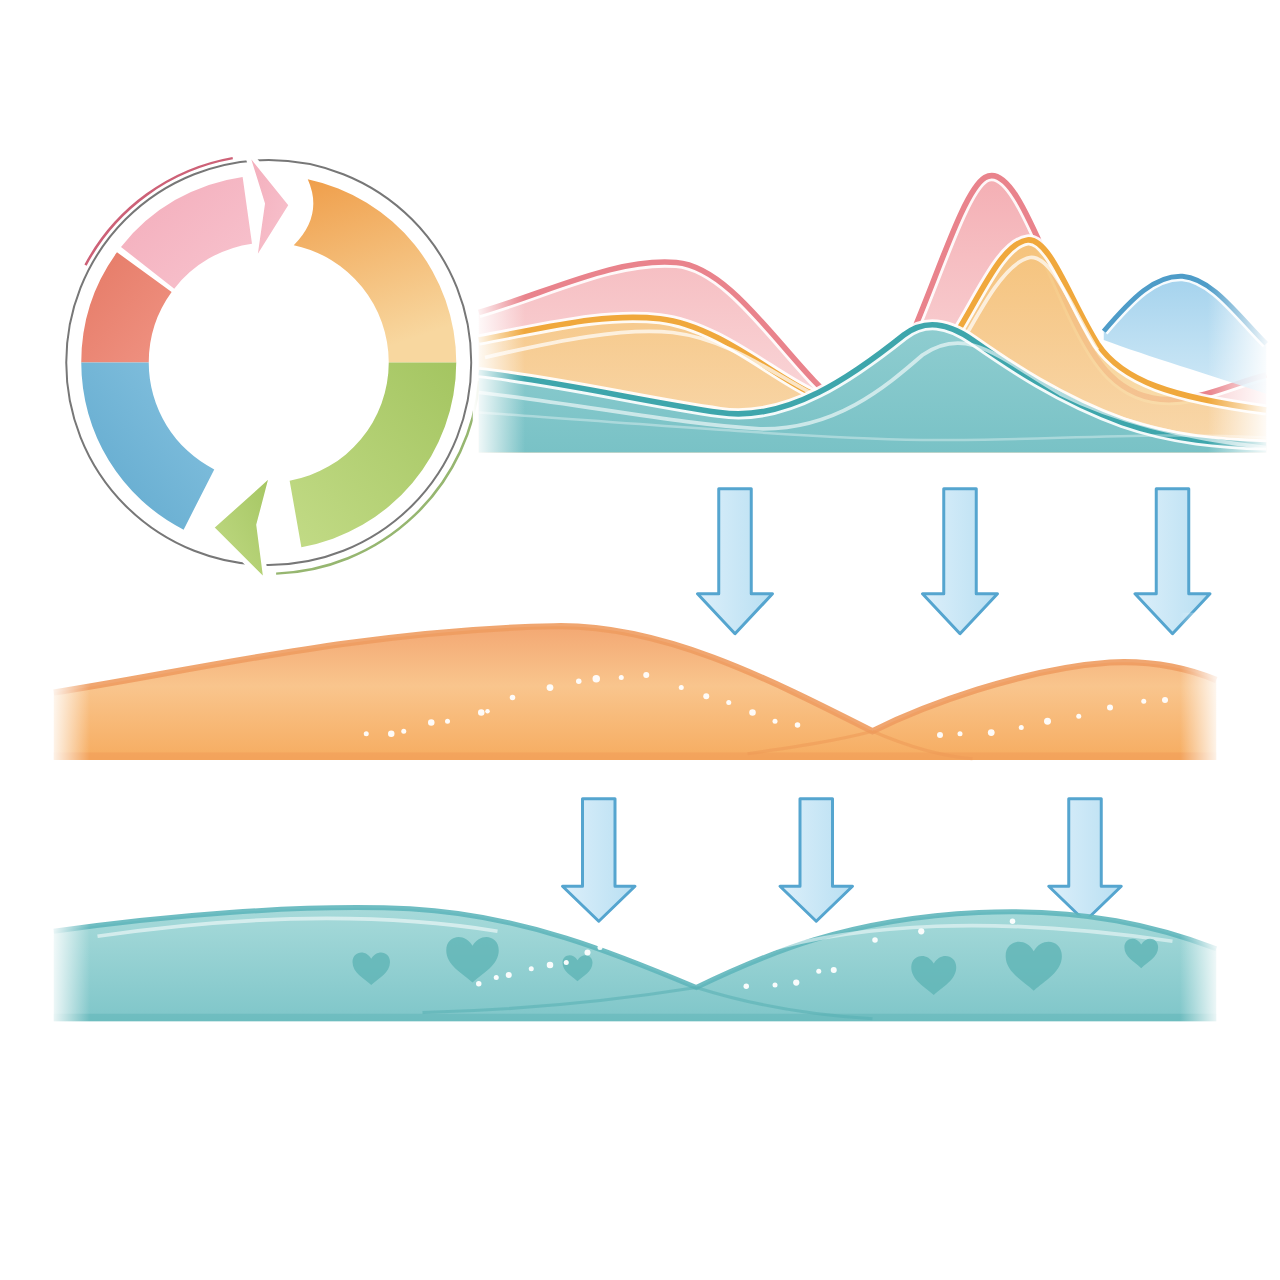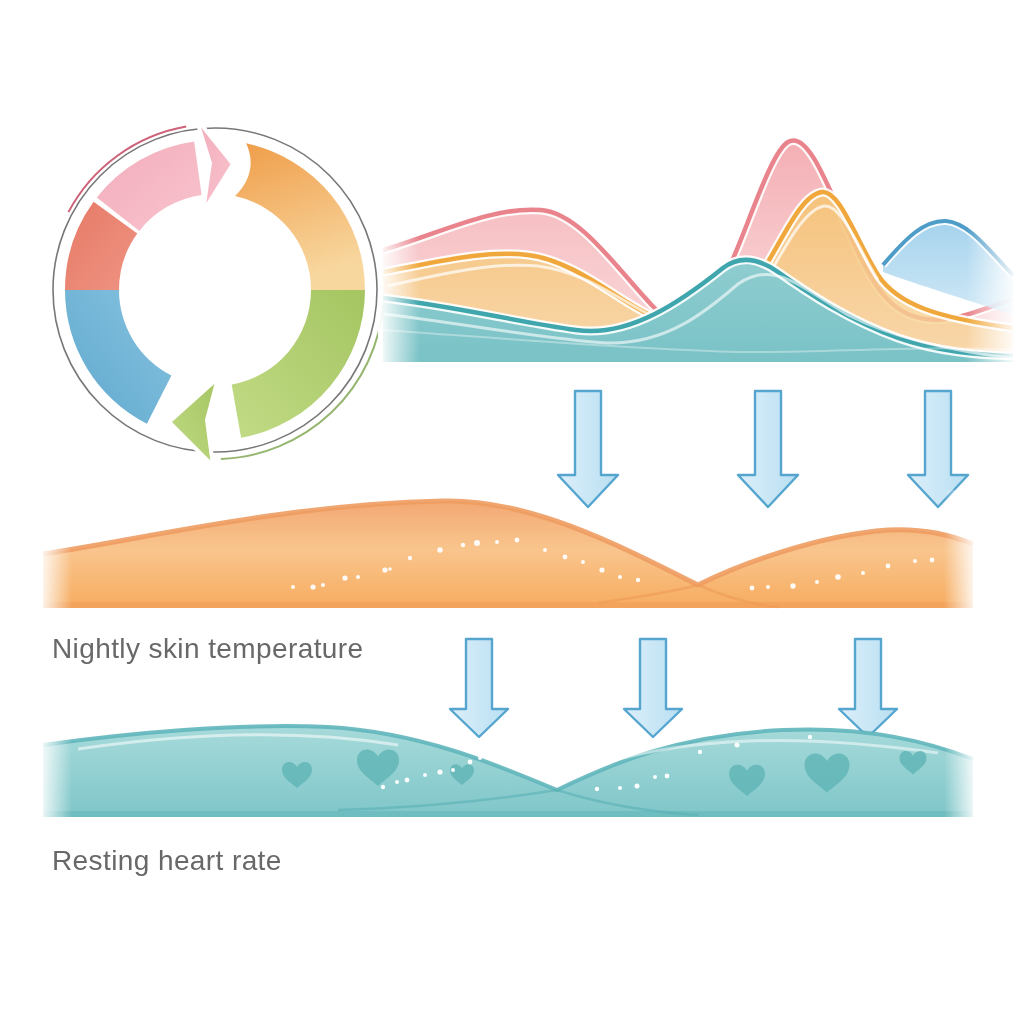--- a/index.html
+++ b/index.html
@@ -176,21 +176,20 @@
         <circle cx="800" cy="87" r="2.8"></circle>
       <circle cx="825" cy="83" r="2"></circle>
         <circle cx="850" cy="76" r="2.4"></circle>
         <circle cx="877" cy="71" r="2"></circle>
       <circle cx="894" cy="70" r="2.4"></circle>
     </g>
     <rect x="0" y="0" width="34" height="130" fill="url(#ofade-l)"></rect>
     <rect x="906" y="0" width="34" height="130" fill="url(#ofade-r)"></rect>
   </svg>
 
-  <div class="band-label" id="label-skin">Nightly skin temperature</div>
 
   <svg class="abs" style="left:444px;top:637px" width="70" height="104" viewBox="0 0 70 104">
     <path d="M 22 2 L 48 2 L 48 72 L 64 72 L 35 100 L 6 72 L 22 72 Z" fill="url(#ag1)" stroke="#55A5CF" stroke-width="2.4" stroke-linejoin="round"></path>
   </svg>
   <svg class="abs" style="left:618px;top:637px" width="70" height="104" viewBox="0 0 70 104">
     <path d="M 22 2 L 48 2 L 48 72 L 64 72 L 35 100 L 6 72 L 22 72 Z" fill="url(#ag1)" stroke="#55A5CF" stroke-width="2.4" stroke-linejoin="round"></path>
   </svg>
   <svg class="abs" style="left:833px;top:637px" width="70" height="104" viewBox="0 0 70 104">
     <path d="M 22 2 L 48 2 L 48 72 L 64 72 L 35 100 L 6 72 L 22 72 Z" fill="url(#ag1)" stroke="#55A5CF" stroke-width="2.4" stroke-linejoin="round"></path>
   </svg>
@@ -243,15 +242,14 @@
         <circle cx="617" cy="62" r="2"></circle>
       <circle cx="629" cy="61" r="2.4"></circle>
         <circle cx="662" cy="37" r="2.2"></circle>
         <circle cx="699" cy="30" r="2.5"></circle>
       <circle cx="772" cy="22" r="2.2"></circle>
     </g>
     <rect x="0" y="0" width="34" height="115" fill="url(#tfade-l)"></rect>
     <rect x="906" y="0" width="34" height="115" fill="url(#tfade-r)"></rect>
   </svg>
 
-  <div class="band-label" id="label-rhr">Resting heart rate</div>
 
 </div>
 
 </body></html>

